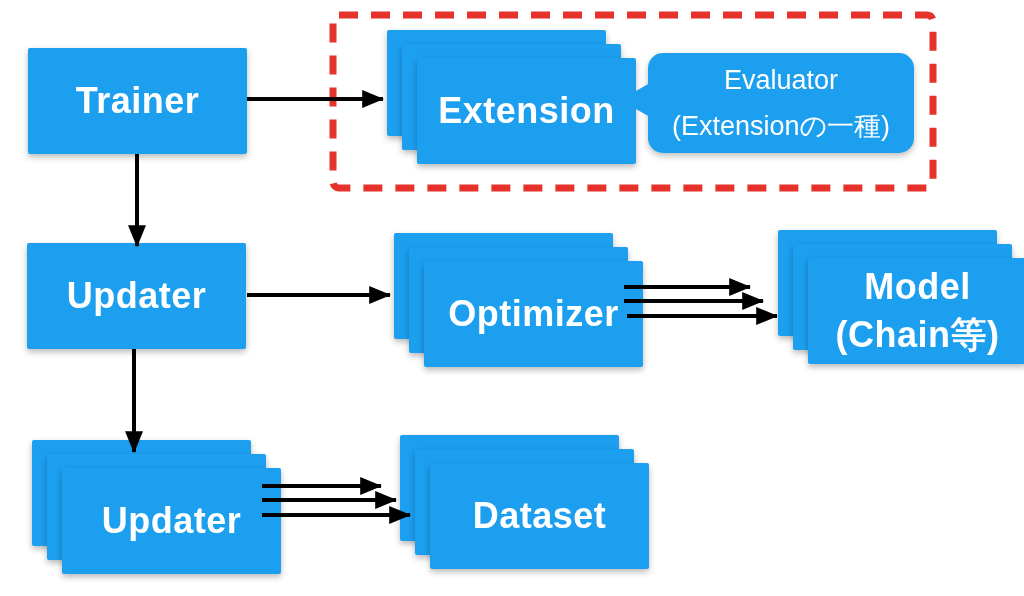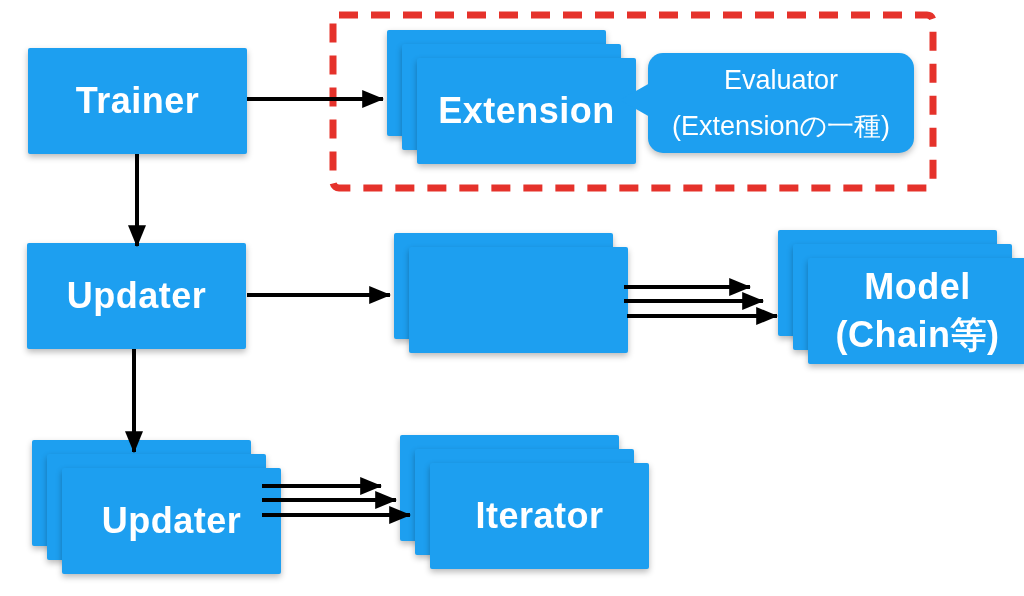--- a/index.html
+++ b/index.html
@@ -106,20 +106,23 @@
     <div class="box layer0"></div>
     <div class="box layer1"></div>
     <div class="box face">
       <span class="label">Extension</span>
     </div>
   </div>
 
   <div class="stack" style="left:375px; top:233px;">
     <div class="box layer0"></div>
     <div class="box layer1"></div>
+    <div class="box face">
+      <span class="label">Optimizer</span>
+    </div>
   </div>
 
   <div class="stack" style="left:759px; top:230px;">
     <div class="box layer0"></div>
     <div class="box layer1"></div>
     <div class="box face">
       <span class="label">Model
 (Chain等)</span>
     </div>
   </div>
@@ -129,21 +132,21 @@
     <div class="box layer1"></div>
     <div class="box face">
       <span class="label">Updater</span>
     </div>
   </div>
 
   <div class="stack" style="left:381px; top:435px;">
     <div class="box layer0"></div>
     <div class="box layer1"></div>
     <div class="box face">
-      <span class="label">Iterator</span>
+      <span class="label">Dataset</span>
     </div>
   </div>
 
   <div class="callout">
     <div class="callout-tail"></div>
     <span class="callout-text">Evaluator
 (Extensionの一種)</span>
   </div>
 
   <svg class="overlay" viewBox="0 0 1024 596" xmlns="http://www.w3.org/2000/svg">

